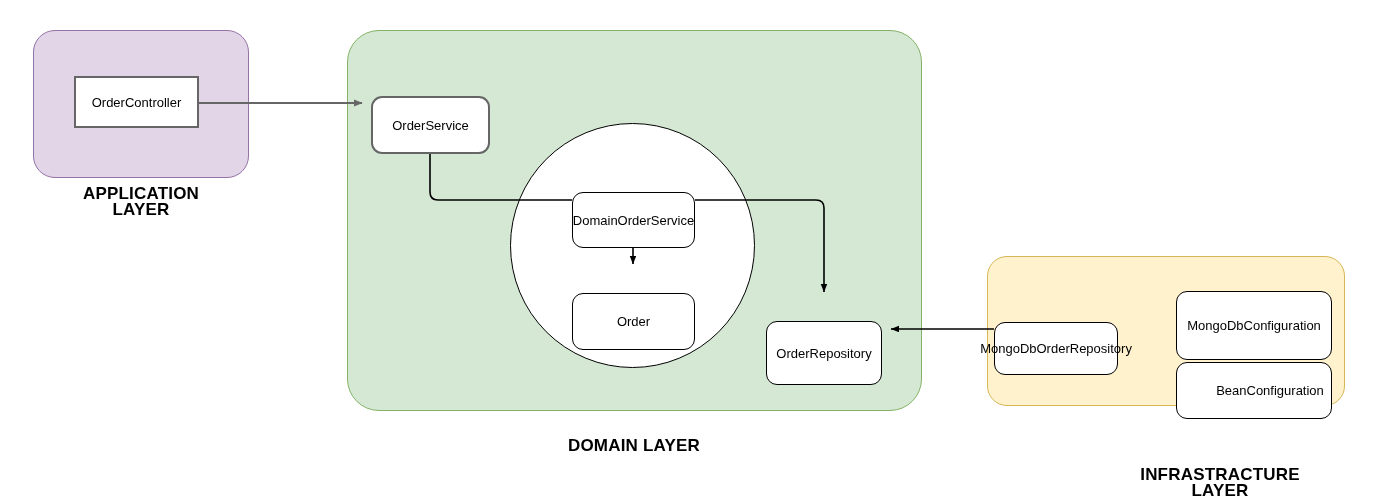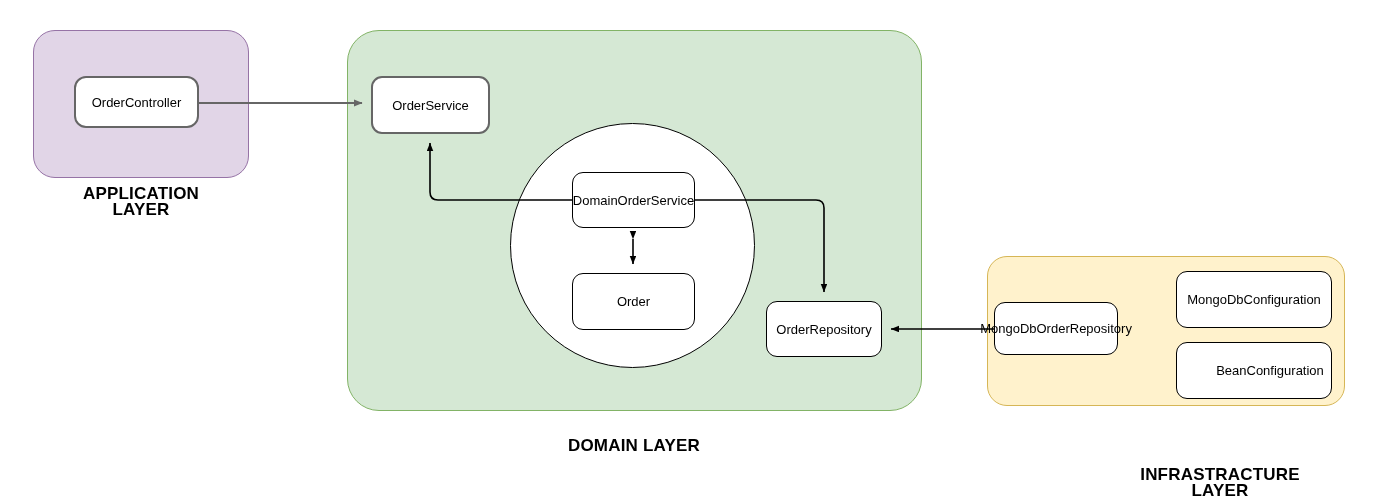--- a/index.html
+++ b/index.html
@@ -87,23 +87,24 @@
     line-height: 15px;
   }
   .node-gray {
     border: 2px solid #666666;
   }
   .node-black {
     border: 1.6px solid #000000;
   }
   .rounded {
     border-radius: 11px;
+    margin-top: 20px;
   }
   .square {
-    border-radius: 12px;
+    border-radius: 0;
   }
   .node-ordercontroller {
     left: 74px;
     top: 76px;
     width: 125px;
     height: 52px;
   }
   .node-orderservice {
     left: 371px;
     top: 76px;
@@ -130,33 +131,33 @@
   .node-order {
     left: 572px;
     top: 273px;
     width: 123px;
     height: 57px;
   }
   .node-orderrepository {
     left: 766px;
     top: 301px;
     width: 116px;
-    height: 56px;
+    height: 64px;
   }
   .node-mongodborderrepository {
     left: 994px;
     top: 302px;
     width: 124px;
     height: 53px;
   }
   .node-mongodbconfiguration {
     left: 1176px;
     top: 271px;
     width: 156px;
-    height: 57px;
+    height: 69px;
   }
   .node-beanconfiguration {
     left: 1176px;
     top: 342px;
     width: 156px;
     height: 57px;
     padding-left: 32px;
   }
   svg.edges {
     position: absolute;

